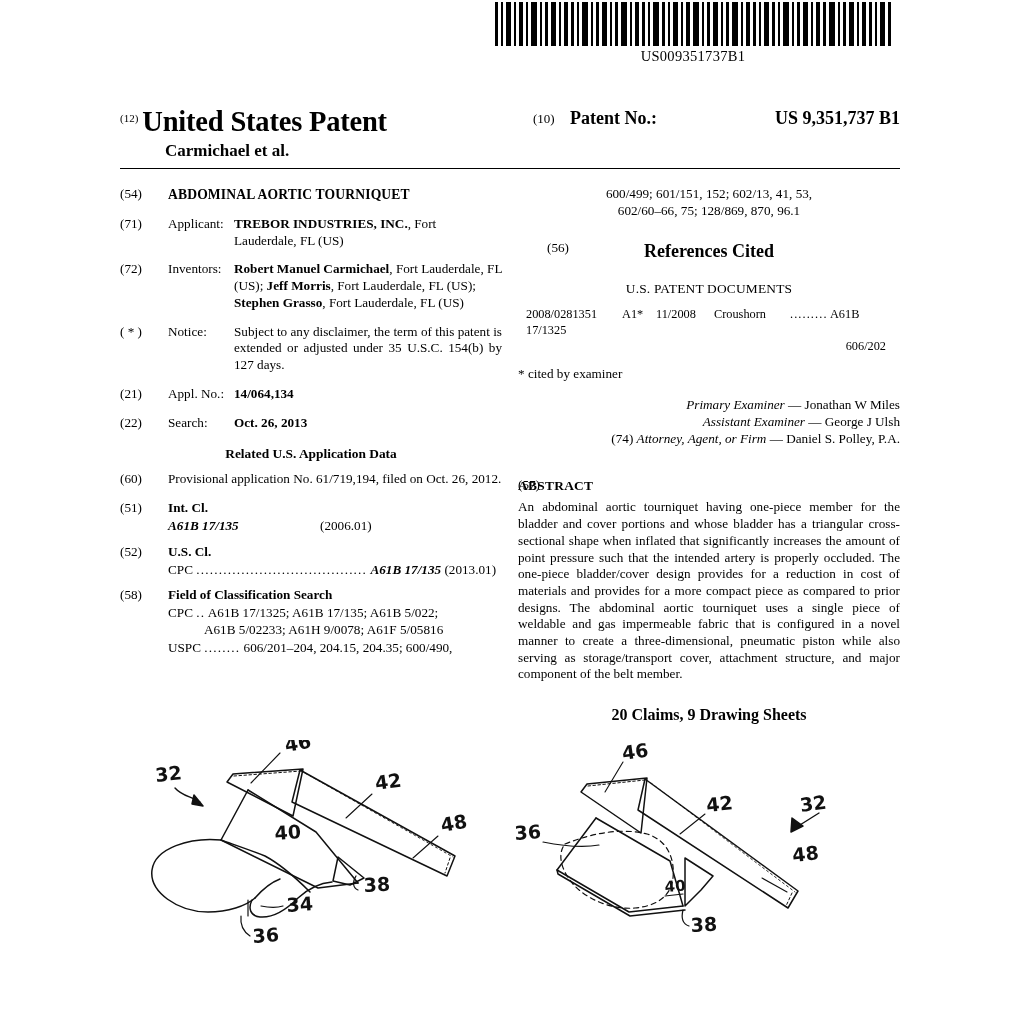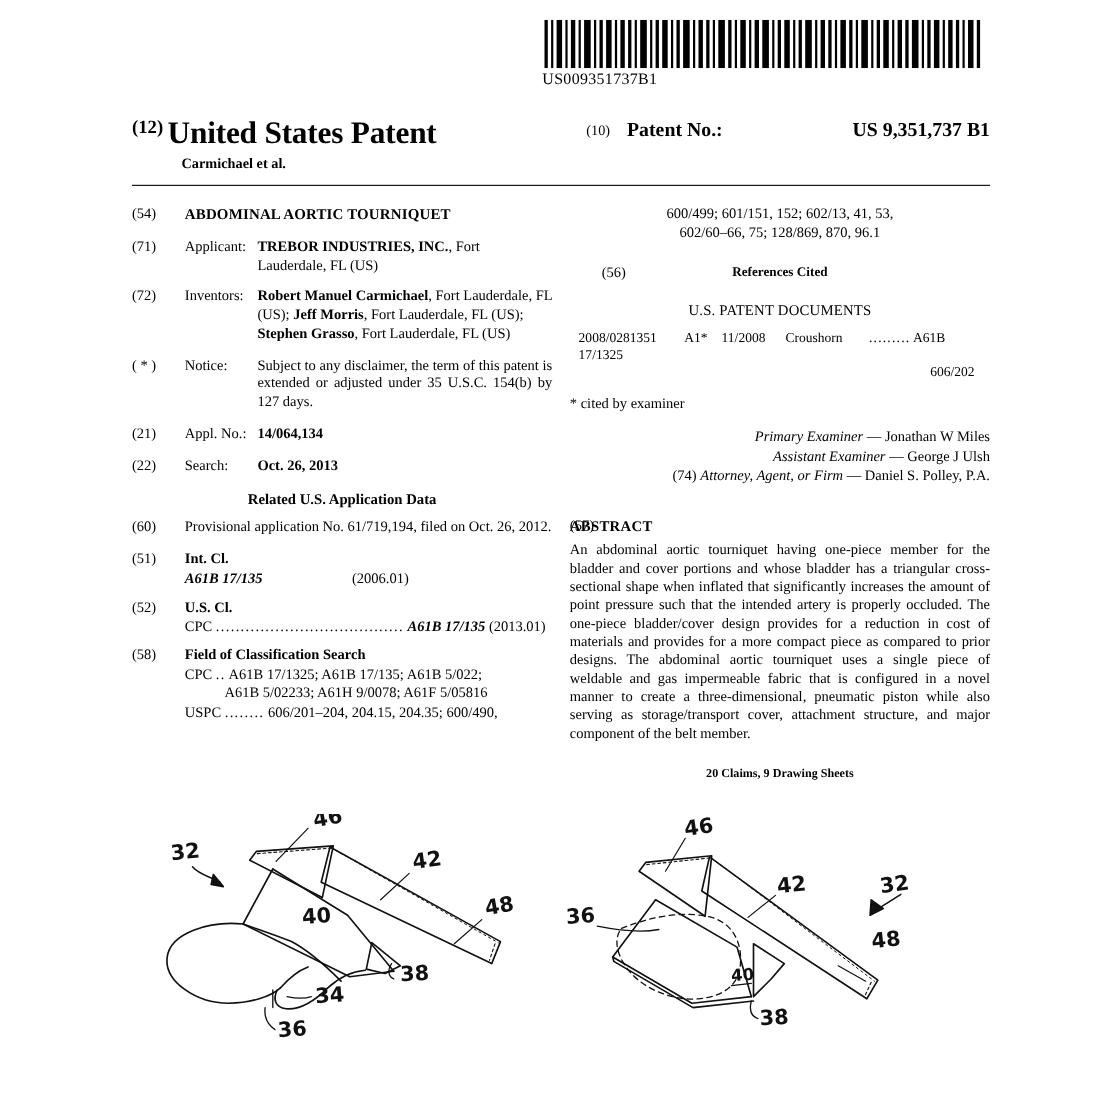--- a/index.html
+++ b/index.html
@@ -19,22 +19,23 @@
     position: absolute;
     left: 0; top: 0;
     width: 1018px;
     height: 1018px;
   }
 
   
   .barcode-block {
     position: absolute;
     left: 493px;
-    top: 18px;
+    top: 2px;
     width: 400px;
+    text-align: center;
   }
   .barcode-bars {
     height: 44px;
     width: 400px;
     display: block;
   }
   .barcode-number {
     font-family: "Liberation Serif", serif;
     font-size: 14.5px;
     letter-spacing: 0.3px;
@@ -47,34 +48,33 @@
     left: 120px;
     top: 106px;
     width: 780px;
     height: 58px;
   }
   .hdr-left {
     position: absolute;
     left: 0; top: 0;
   }
   .hdr-code {
-    font-size: 17px;
+    font-size: 11px;
     vertical-align: 9px;
-    font-weight: bold;
   }
   .hdr-title {
     font-size: 28.5px;
     font-weight: bold;
     letter-spacing: -0.2px;
   }
   .hdr-author {
     position: absolute;
     left: 45px;
     top: 35px;
-    font-size: 13px;
+    font-size: 17px;
     font-weight: bold;
   }
   .hdr-right {
     position: absolute;
     left: 413px;
     top: 2px;
     width: 367px;
   }
   .hdr-row {
     position: relative;
@@ -192,21 +192,21 @@
   }
   .abstract-body {
     text-align: justify;
     font-size: 13.2px;
     line-height: 1.265;
     hyphens: none;
   }
   .claims-line {
     text-align: center;
     font-weight: bold;
-    font-size: 11px;
+    font-size: 16px;
     margin-top: 22px;
   }
 
   .refrow {
     position: relative;
     font-size: 12.3px;
     margin-left: 8px;
   }
   .refrow .r1 { display:inline-block; width: 96px; }
   .refrow .r2 { display:inline-block; width: 34px; }
@@ -412,21 +412,21 @@
 
   </div>
 
   <div class="col col-right">
 
     <div class="uspc-cont">600/499; 601/151, 152; 602/13, 41, 53,</div>
     <div class="uspc-cont">602/60–66, 75; 128/869, 870, 96.1</div>
 
     <div style="position:relative;margin-top:20px;">
       <span style="position:absolute;left:0;top:0;font-size:13.2px;margin-left:29px;">(56)</span>
-      <div class="center-line" style="font-weight:bold;font-size:12px;">References Cited</div>
+      <div class="center-line" style="font-weight:bold;font-size:18px;">References Cited</div>
     </div>
 
     <div class="centerhead-plain" style="margin-top:18px;">U.S. PATENT DOCUMENTS</div>
 
     <div class="refrow">
       <span class="r1">2008/0281351</span><span class="r2">A1*</span><span class="r3">11/2008</span><span class="r4">Croushorn</span><span class="r5" style="letter-spacing:1.1px;">.........</span>
       <span>A61B 17/1325</span>
     </div>
     <div class="refsub">606/202</div>
 

